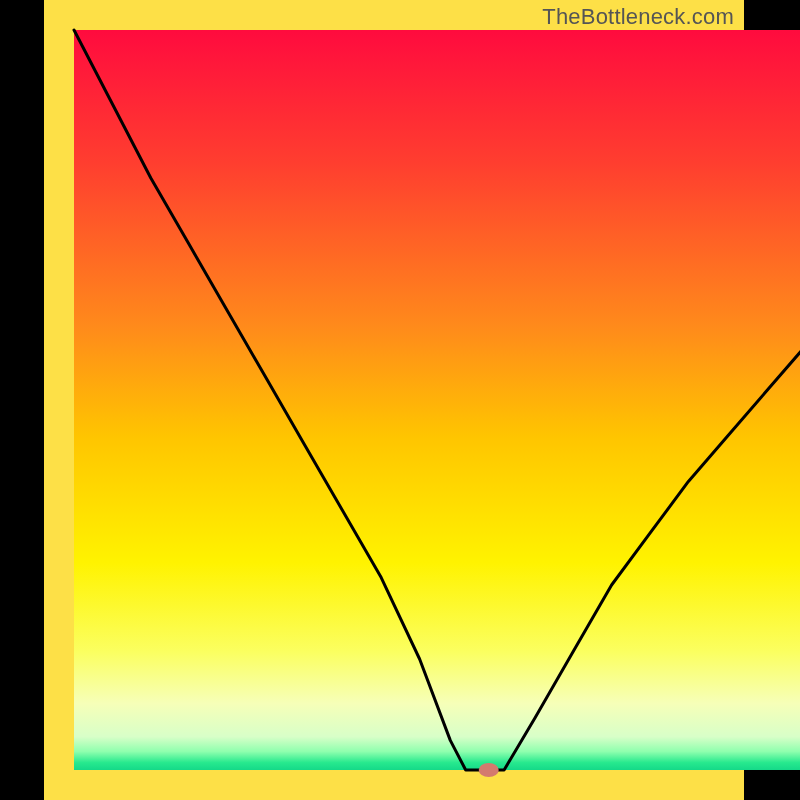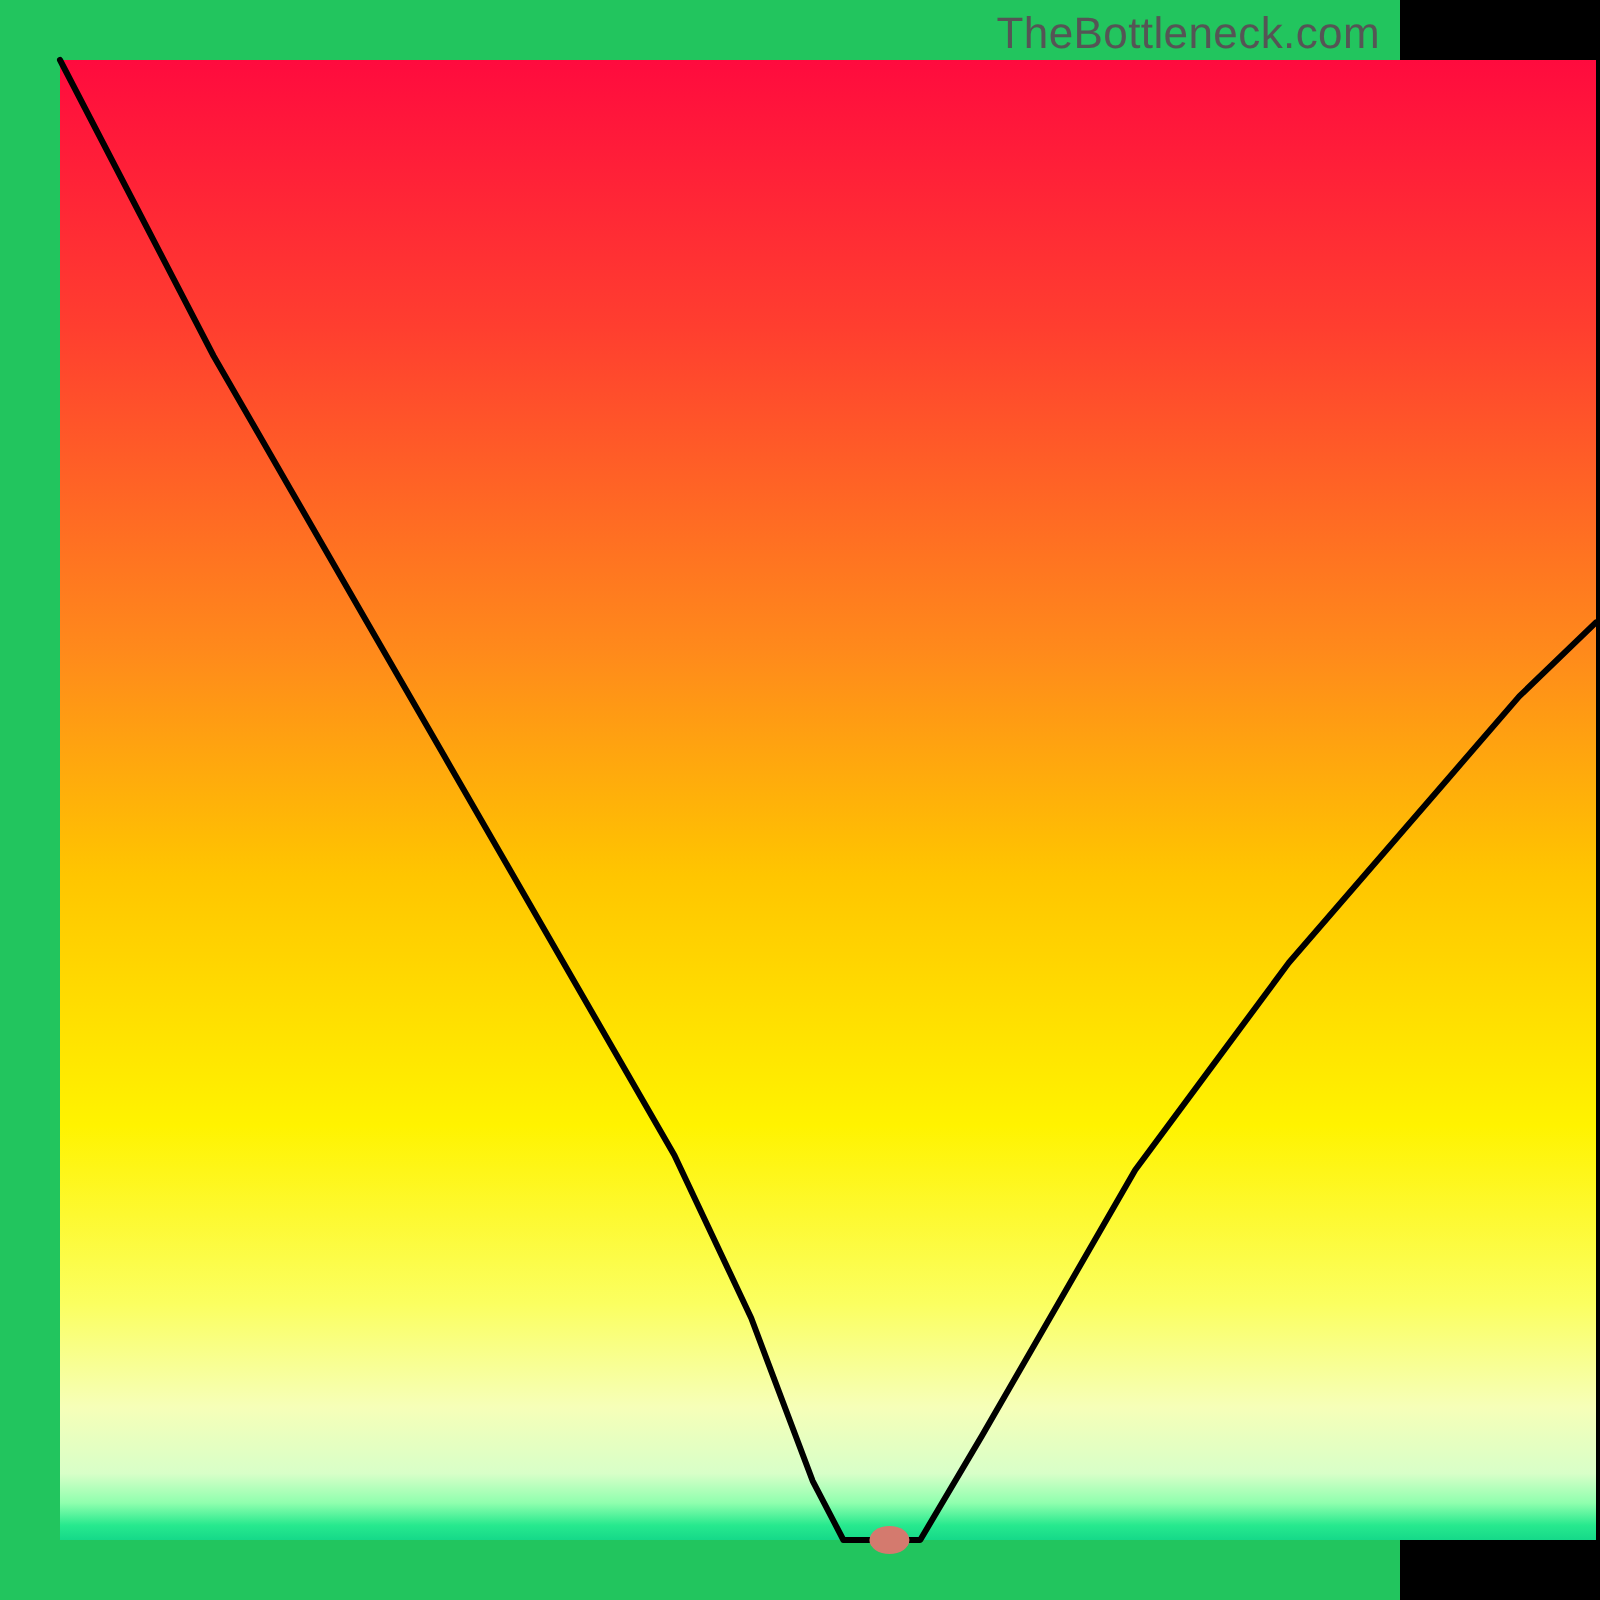--- a/index.html
+++ b/index.html
@@ -8,21 +8,22 @@
     width: 800px;
     height: 800px;
     background: #000;
     overflow: hidden;
     font-family: Arial, Helvetica, sans-serif;
   }
   .wrapper {
     position: relative;
     width: 700px;
     height: 800px;
-    background: #22c55e;
+    background: #fde047;
+    margin-left: 44px;
   }
   .watermark {
     position: absolute;
     top: 4px;
     right: 10px;
     color: #555;
     font-size: 22px;
     font-weight: 400;
     letter-spacing: 0.2px;
     z-index: 10;

